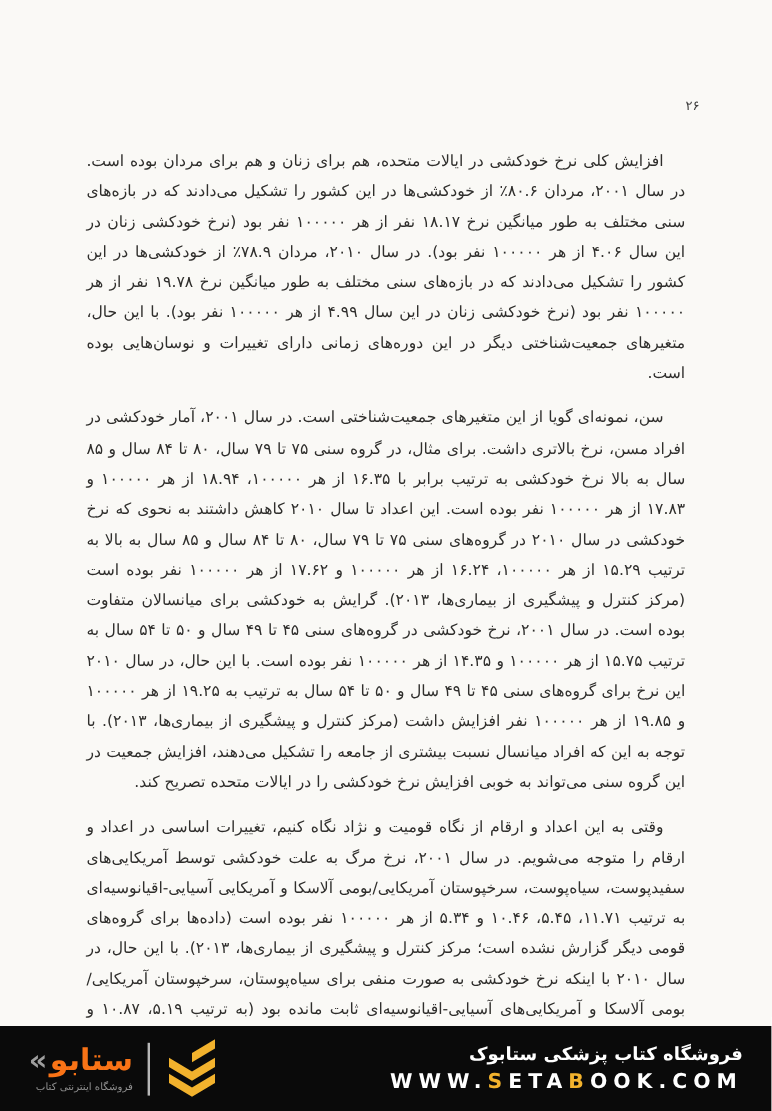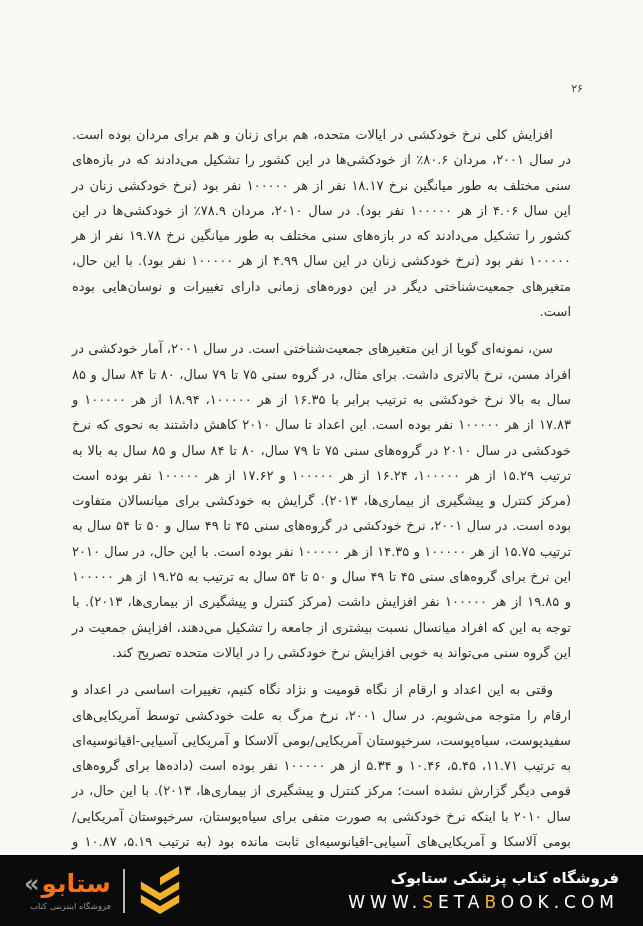--- a/index.html
+++ b/index.html
@@ -32,21 +32,21 @@
     background: #0a0a0a; box-sizing: border-box;
     display: flex; align-items: center; justify-content: space-between;
     padding: 0 24px;
   }
   .footer-brand-text { text-align: right; }
   .store-name {
     direction: rtl; color: #ffffff; font-size: 15px; font-weight: bold;
     margin-bottom: 5px;
   }
   .store-url {
-    direction: ltr; color: #ffffff; font-size: 17px; font-weight: normal;
+    direction: ltr; color: #ffffff; font-size: 17px; font-weight: bold;
     letter-spacing: 5px; white-space: nowrap;
   }
   .store-url .accent { color: #f2b22d; }
   
   .logo {
     display: flex; align-items: center; gap: 12px; direction: ltr;
   }
   .logo-wordmark-block { text-align: center; }
   .logo-wordmark {
     display: flex; align-items: baseline; justify-content: center; gap: 2px;

